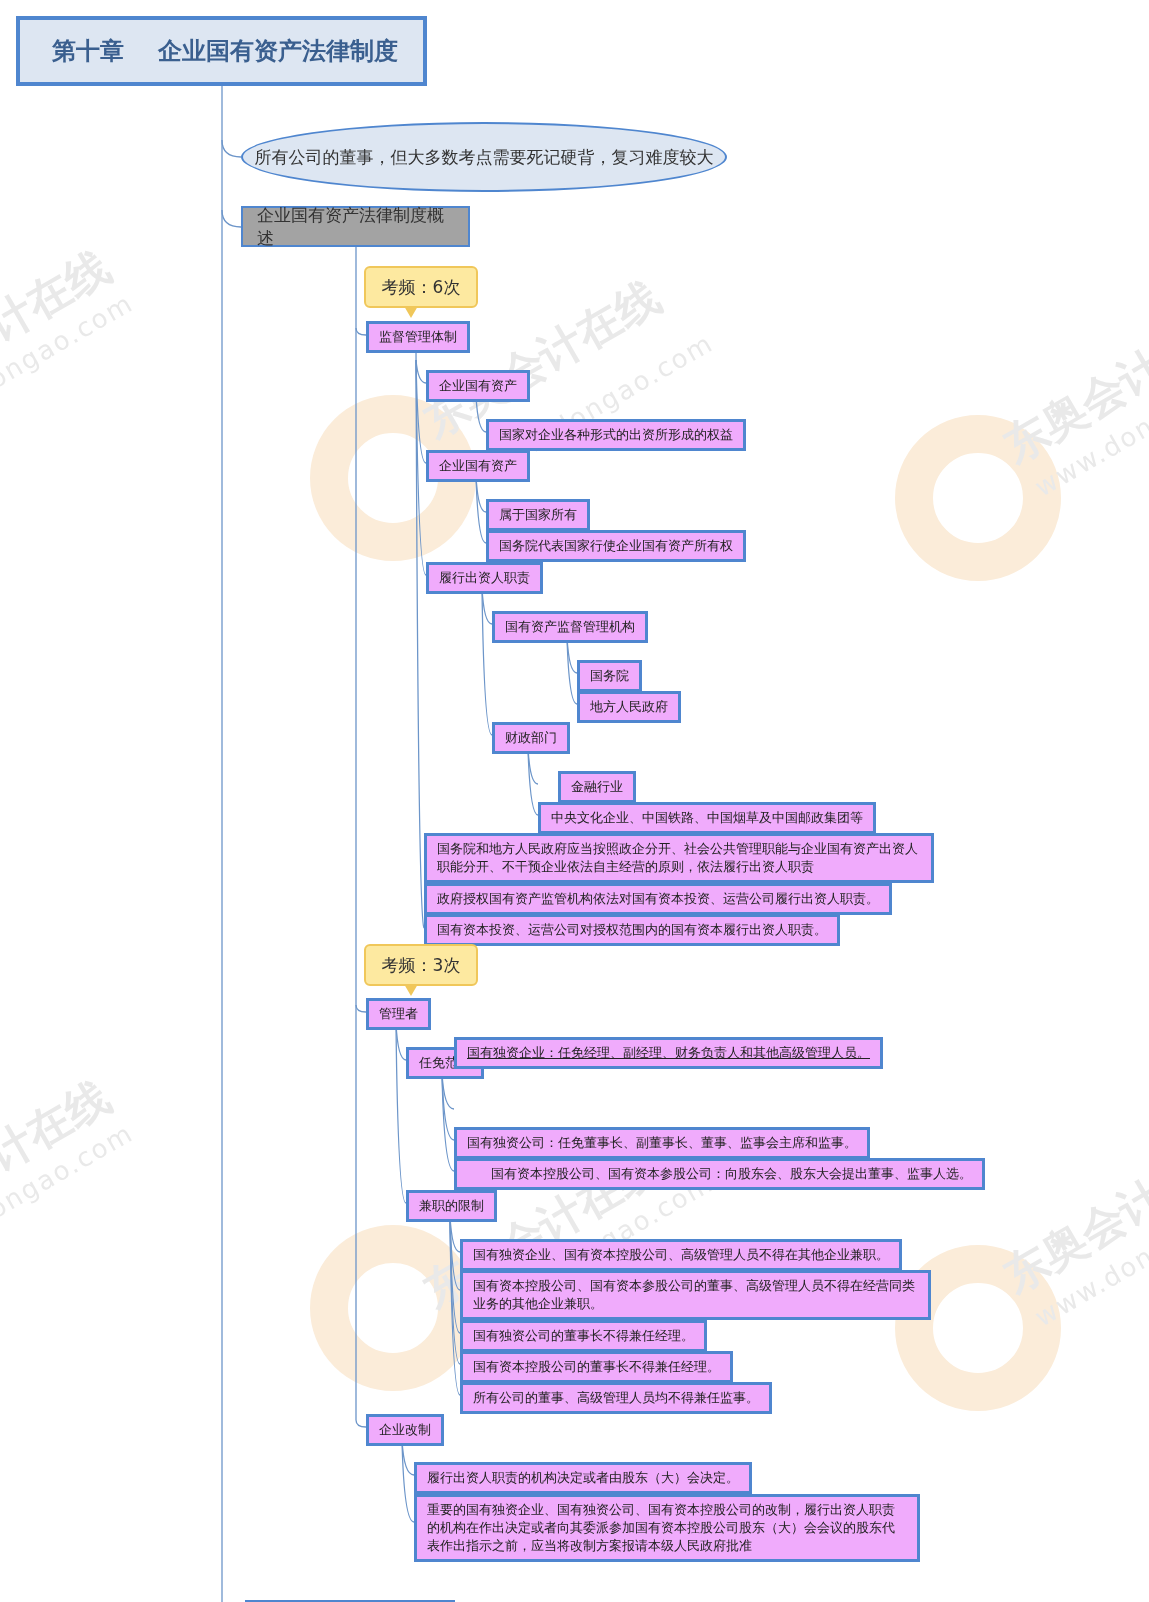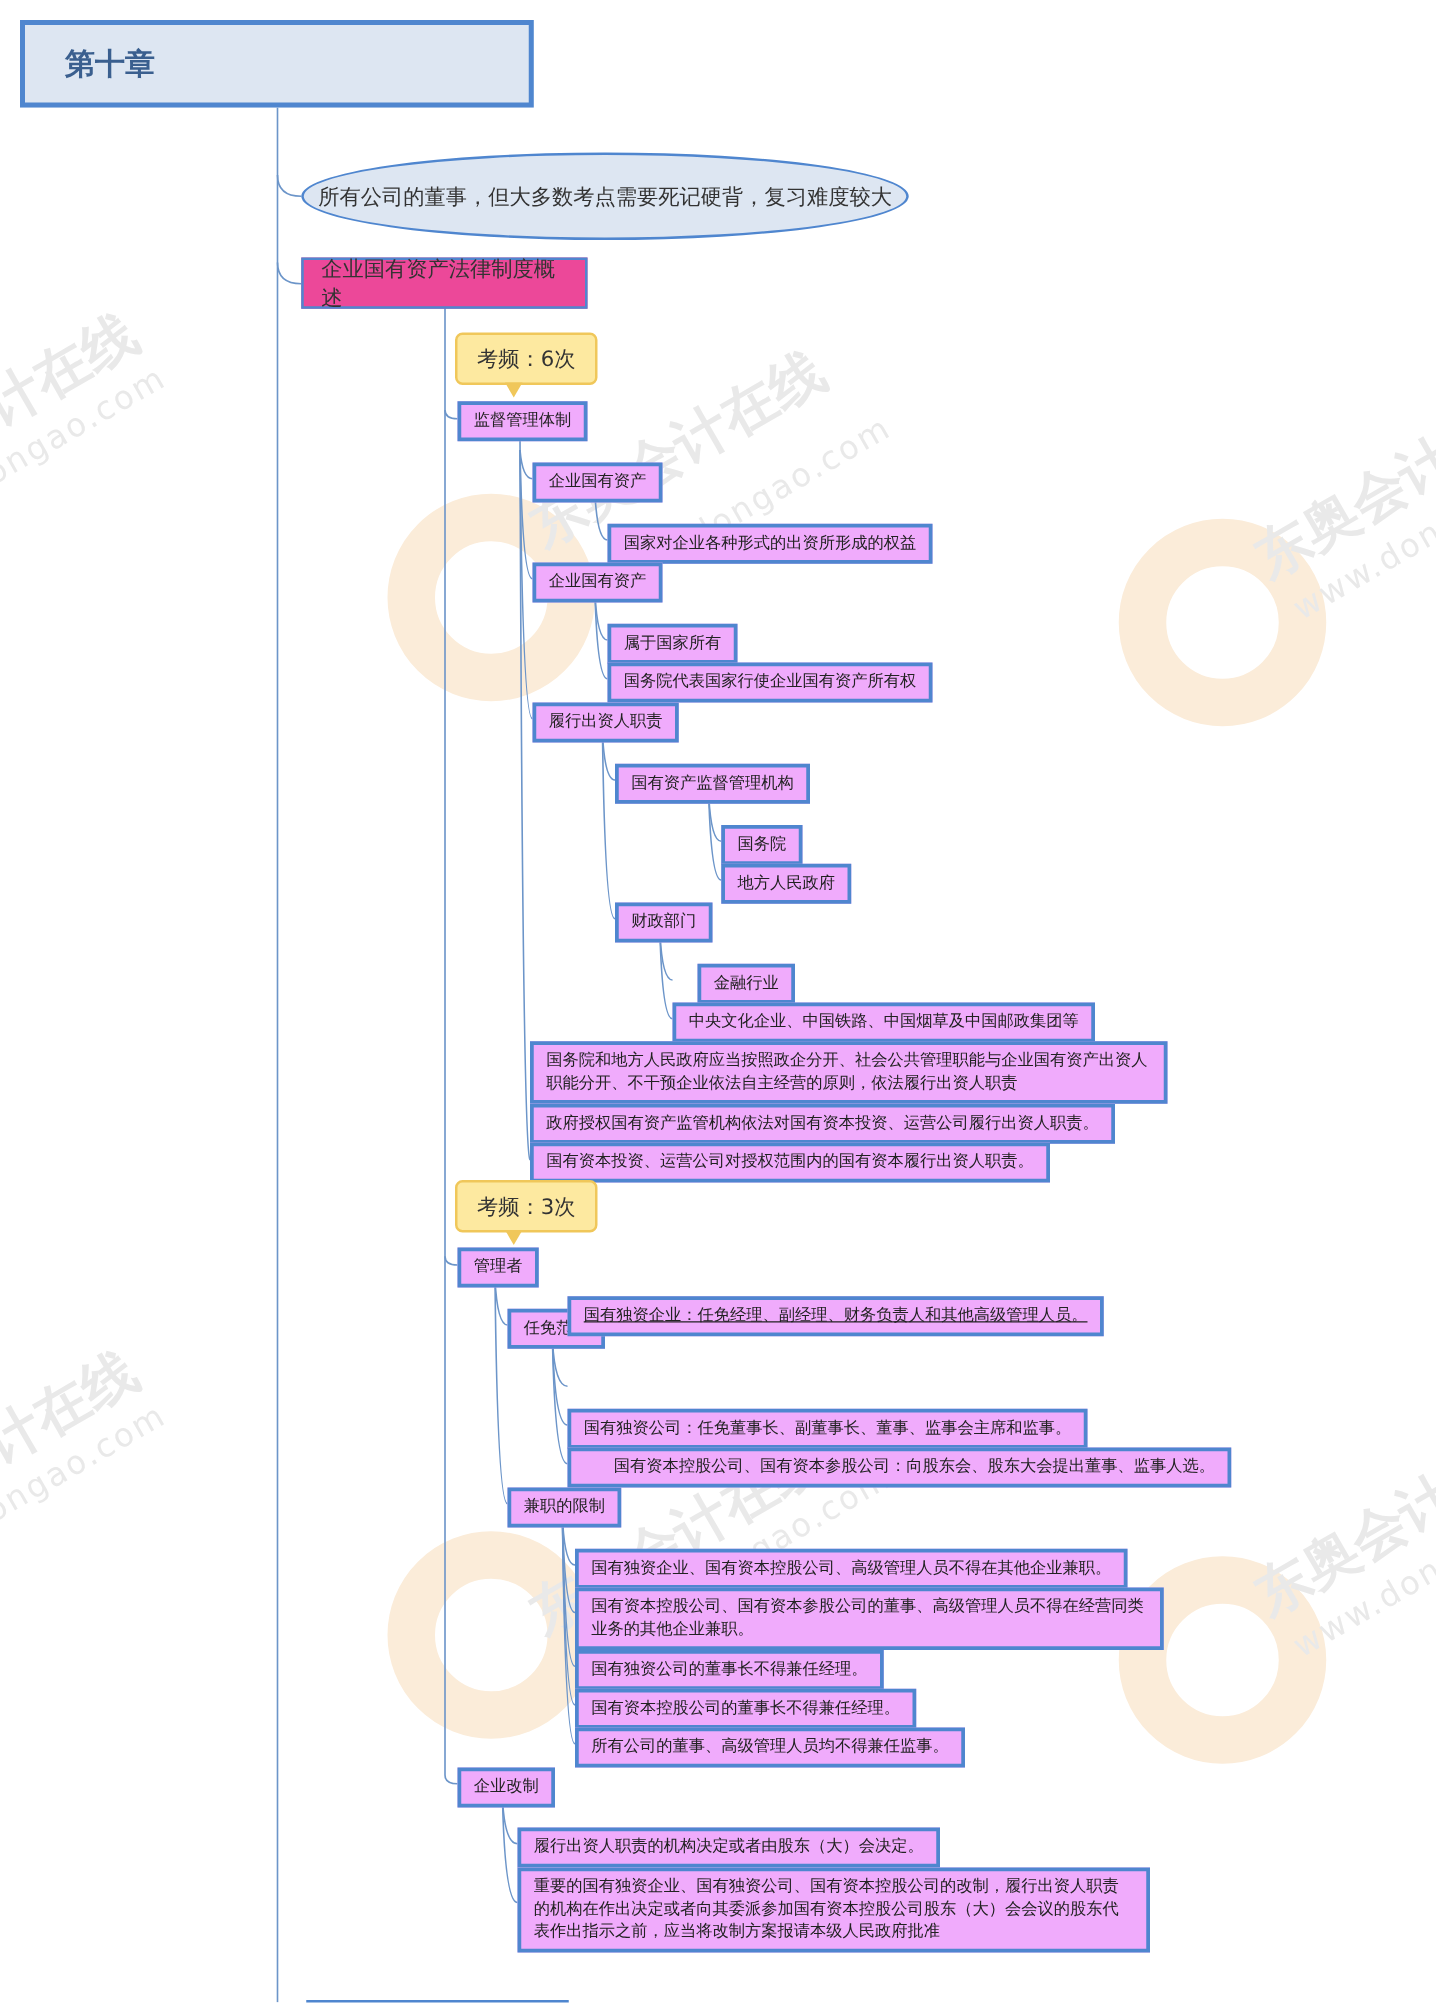--- a/index.html
+++ b/index.html
@@ -13,21 +13,21 @@
   .node { position:absolute; box-sizing:border-box; background:#f0abfc; border:3px solid #4f86cf;
           font-size:13px; line-height:18px; padding:4px 10px; white-space:nowrap; }
   .node.wrap { white-space:normal; }
   .title { position:absolute; left:16px; top:16px; width:411px; height:70px; box-sizing:border-box;
            background:#dde6f2; border:4px solid #4f86cf; display:flex; align-items:center;
            padding-left:32px; font-size:24px; font-weight:bold; color:#3a5f8f; }
   .title .gap { display:inline-block; width:34px; }
   .ellipse { position:absolute; left:241px; top:122px; width:486px; height:70px; box-sizing:border-box;
              border:2px solid #4f86cf; border-radius:50%; background:#dde6f2; display:flex;
              align-items:center; justify-content:center; font-size:17px; color:#333; }
-  .l1 { position:absolute; box-sizing:border-box; background:#ec4899; border:2px solid #4f86cf;
+  .l1 { position:absolute; box-sizing:border-box; background:#a3a3a3; border:2px solid #4f86cf;
         font-size:17px; padding:0 14px; display:flex; align-items:center; color:#333; }
   .callout { position:absolute; box-sizing:border-box; width:114px; height:42px; background:#fde9a0;
              border:2px solid #f0c75a; border-radius:6px; font-size:17px; display:flex;
              align-items:center; justify-content:center; color:#333; }
   .callout::after { content:""; position:absolute; left:38px; bottom:-12px; width:0; height:0;
                     border-left:7px solid transparent; border-right:7px solid transparent;
                     border-top:12px solid #f0c75a; }
   svg.lines { position:absolute; left:0; top:0; }
 </style>
 </head>
@@ -85,20 +85,21 @@
     <path d="M450 1216 Q452 1395 460 1395"></path>
 
     <path d="M402 1440 Q404 1475 414 1475"></path>
     <path d="M402 1440 Q404 1522 414 1522"></path>
   </g>
 </svg>
 
 <div class="title">
   <span>第十章</span>
   <span class="gap"></span>
+  <span>企业国有资产法律制度</span>
 </div>
 
 <div class="ellipse">所有公司的董事，但大多数考点需要死记硬背，复习难度较大</div>
 
 <div class="l1" style="left:241px;top:206px;width:229px;height:41px;">企业国有资产法律制度概述</div>
 
 <div class="callout" style="left:364px;top:266px;">考频：6次</div>
 <div class="node" style="left:366px;top:321px;">监督管理体制</div>
 
 <div class="node" style="left:426px;top:370px;">企业国有资产</div>

